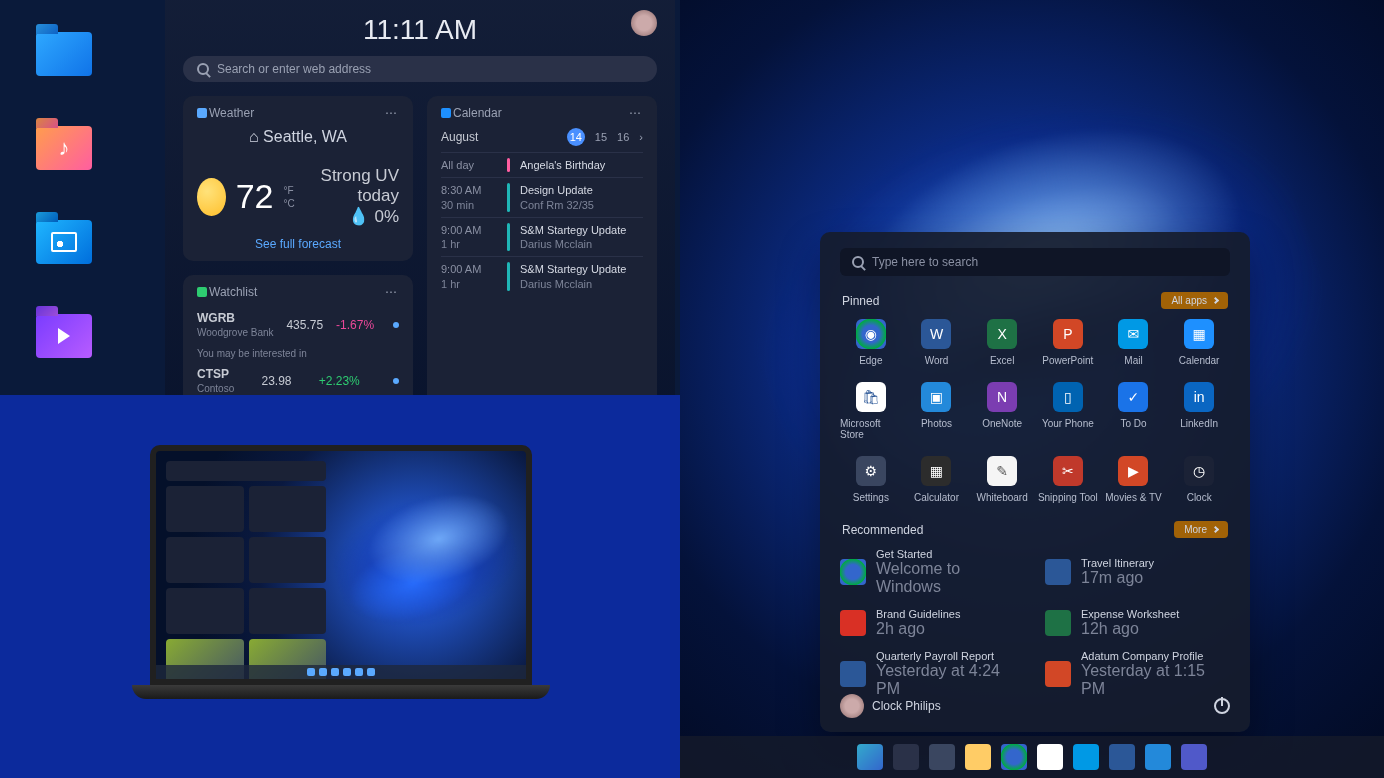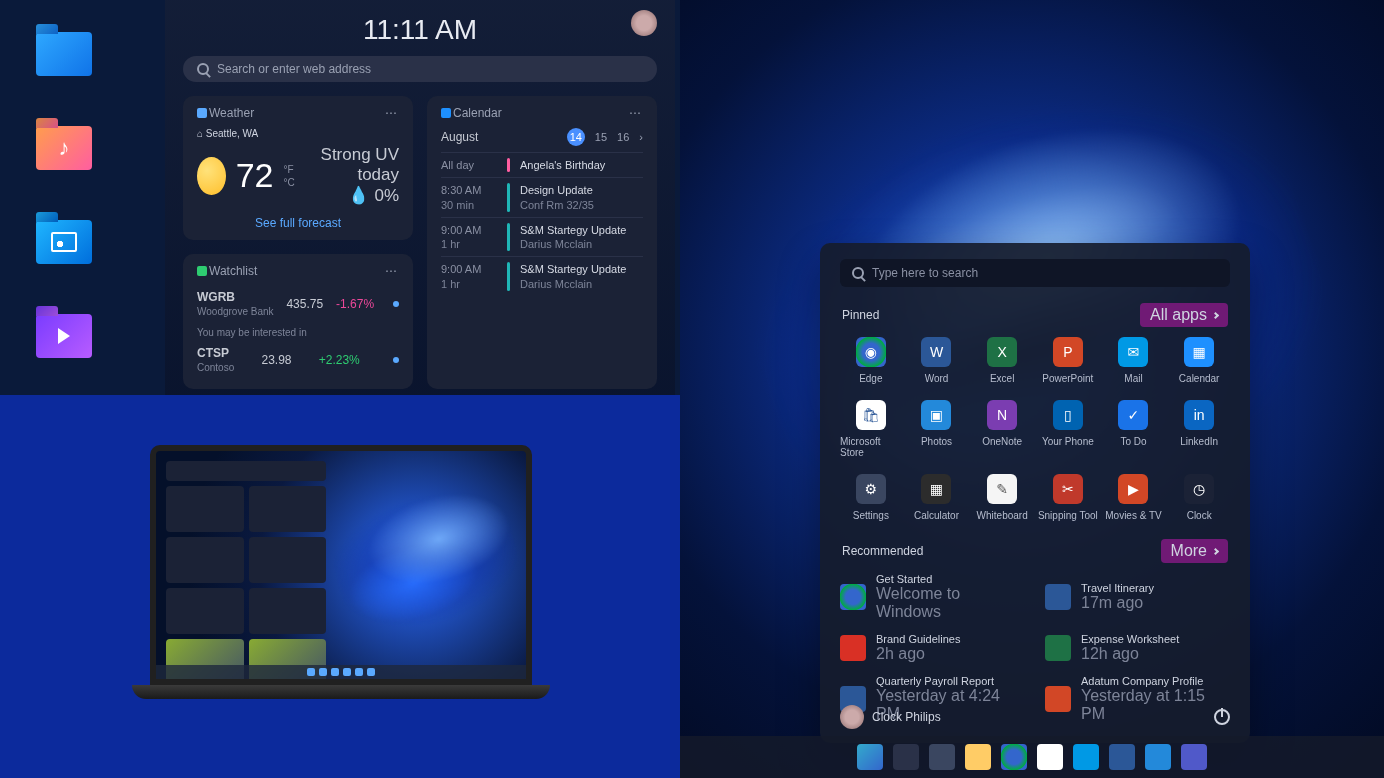--- a/index.html
+++ b/index.html
@@ -109,27 +109,27 @@
       radial-gradient(ellipse 320px 200px at 38% 58%, rgba(40,120,255,.95), transparent 55%),
       radial-gradient(ellipse 420px 300px at 50% 50%, rgba(8,40,160,.95), transparent 70%);
     filter:blur(2px); transform:rotate(-18deg);}
   .bloom-big::after{content:"";position:absolute;inset:0;
     background:
       radial-gradient(ellipse 280px 90px at 50% 38%, rgba(255,255,255,.15), transparent 60%),
       radial-gradient(ellipse 260px 80px at 46% 55%, rgba(0,10,60,.5), transparent 60%);}
 
   
   .start{
-    position:absolute; left:820px; top:243px; width:430px; height:500px;
+    position:absolute; left:820px; top:232px; width:430px; height:500px;
     background:rgba(22,28,45,.92); border-radius:10px; padding:16px 20px; color:#cfd4e0;
     box-shadow:0 20px 40px rgba(0,0,0,.4);
   }
   .start-search{display:flex;align-items:center;gap:8px;background:#0f1526;border-radius:6px;padding:7px 12px;font-size:12px;color:#8a90a3;margin-bottom:16px;}
   .sec-head{display:flex;justify-content:space-between;align-items:center;font-size:12px;margin:4px 2px 10px;}
-  .sec-head .btn{background:#701a75;border-radius:4px;padding:3px 10px;font-size:16px;display:flex;gap:6px;align-items:center;cursor:pointer;}
+  .sec-head .btn{background:#a16207;border-radius:4px;padding:3px 10px;font-size:10px;display:flex;gap:6px;align-items:center;cursor:pointer;}
   .chev{width:5px;height:5px;border-right:2px solid #cfd4e0;border-bottom:2px solid #cfd4e0;transform:rotate(-45deg);}
 
   .pins{display:grid;grid-template-columns:repeat(6,1fr); gap-row:14px; row-gap:16px; column-gap:4px;}
   .pin{display:flex;flex-direction:column;align-items:center;gap:6px;font-size:10px;color:#b6bdce;cursor:pointer;}
   .pin-ic{width:30px;height:30px;border-radius:6px;display:flex;align-items:center;justify-content:center;font-size:14px;color:#fff;}
 
   .rec{display:grid;grid-template-columns:1fr 1fr; gap:12px 20px; margin-top:6px;}
   .rec-item{display:flex;gap:10px;align-items:center;font-size:11px;cursor:pointer;}
   .rec-ic{width:26px;height:26px;border-radius:4px;flex:none;}
   .rec-sub{font-size:16px;color:#7d8498;}
@@ -188,21 +188,21 @@
   <div class="widget-grid">
 
     <div class="card">
       <div class="card-head">
         <span class="card-head-left">
             <span class="sm-ic" style="background:#5aa9ff"></span>
           <span>Weather</span>
           </span>
         <span class="more">⋯</span>
       </div>
-      <div style="font-size:10px;color:#cfd4e0;margin-bottom:6px;">
+      <div style="text-align:center;font-size:16px;color:#cfd4e0;margin-bottom:20px;">
         ⌂ <span>Seattle, WA</span>
       </div>
       <div class="weather-body">
         <div class="sun"></div>
         <div class="temp">72</div>
         <div class="degcol">
           <div>°F</div>
           <div>°C</div>
         </div>
         <div style="font-size:17px;text-align:right;">

